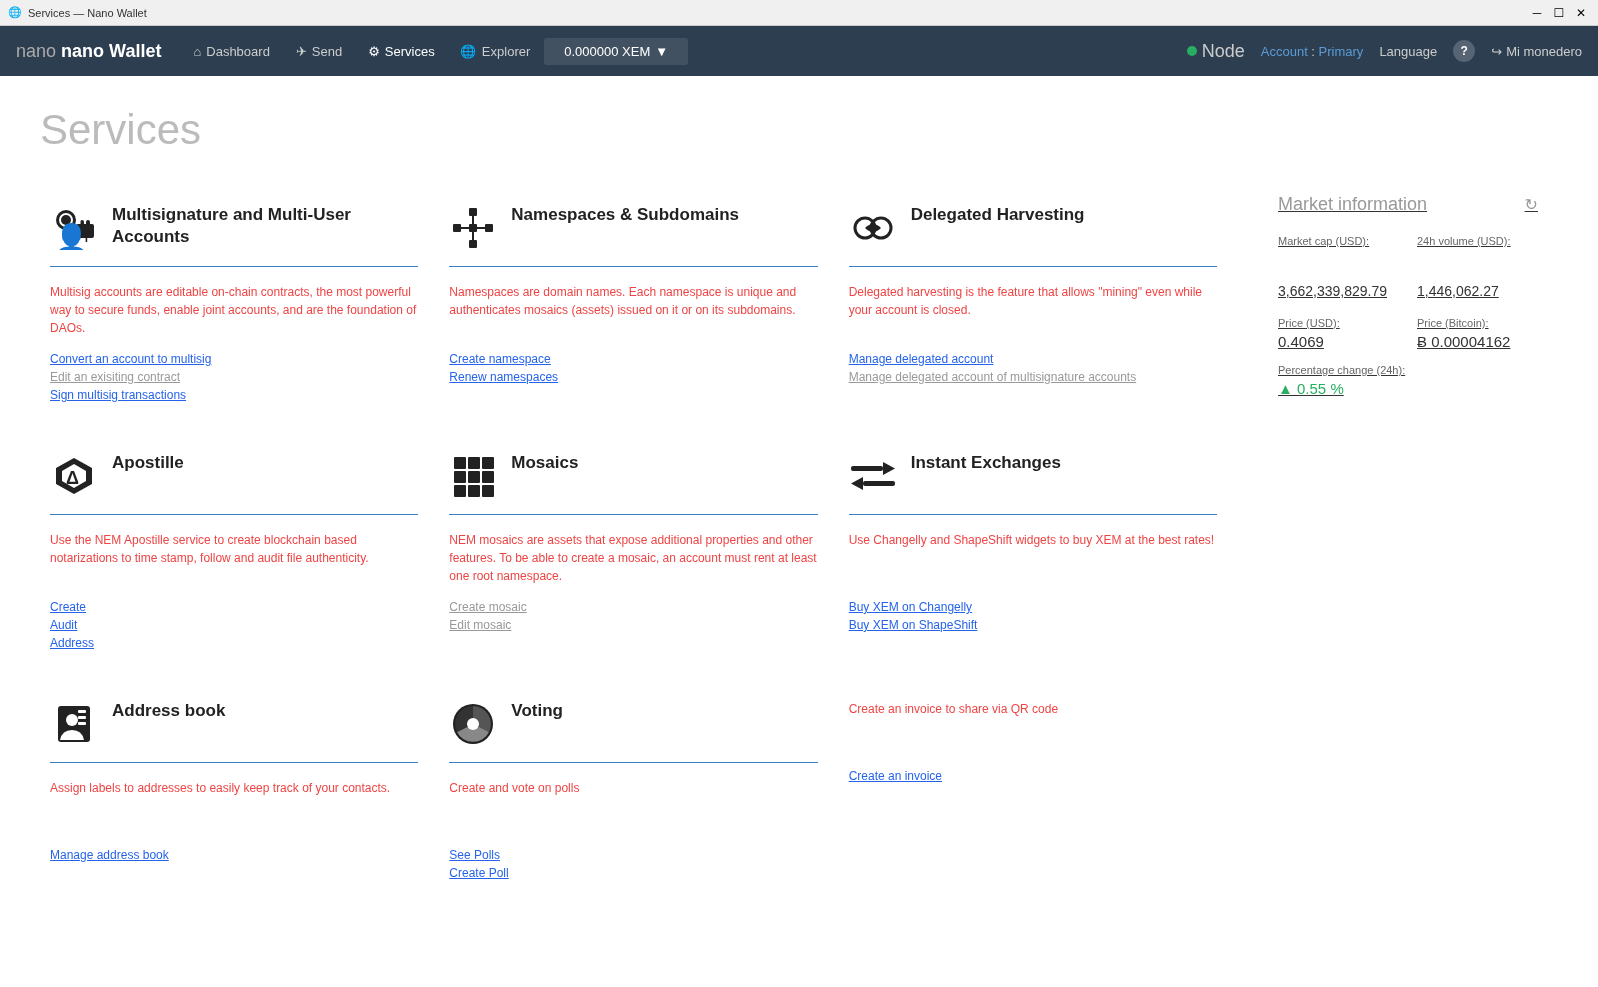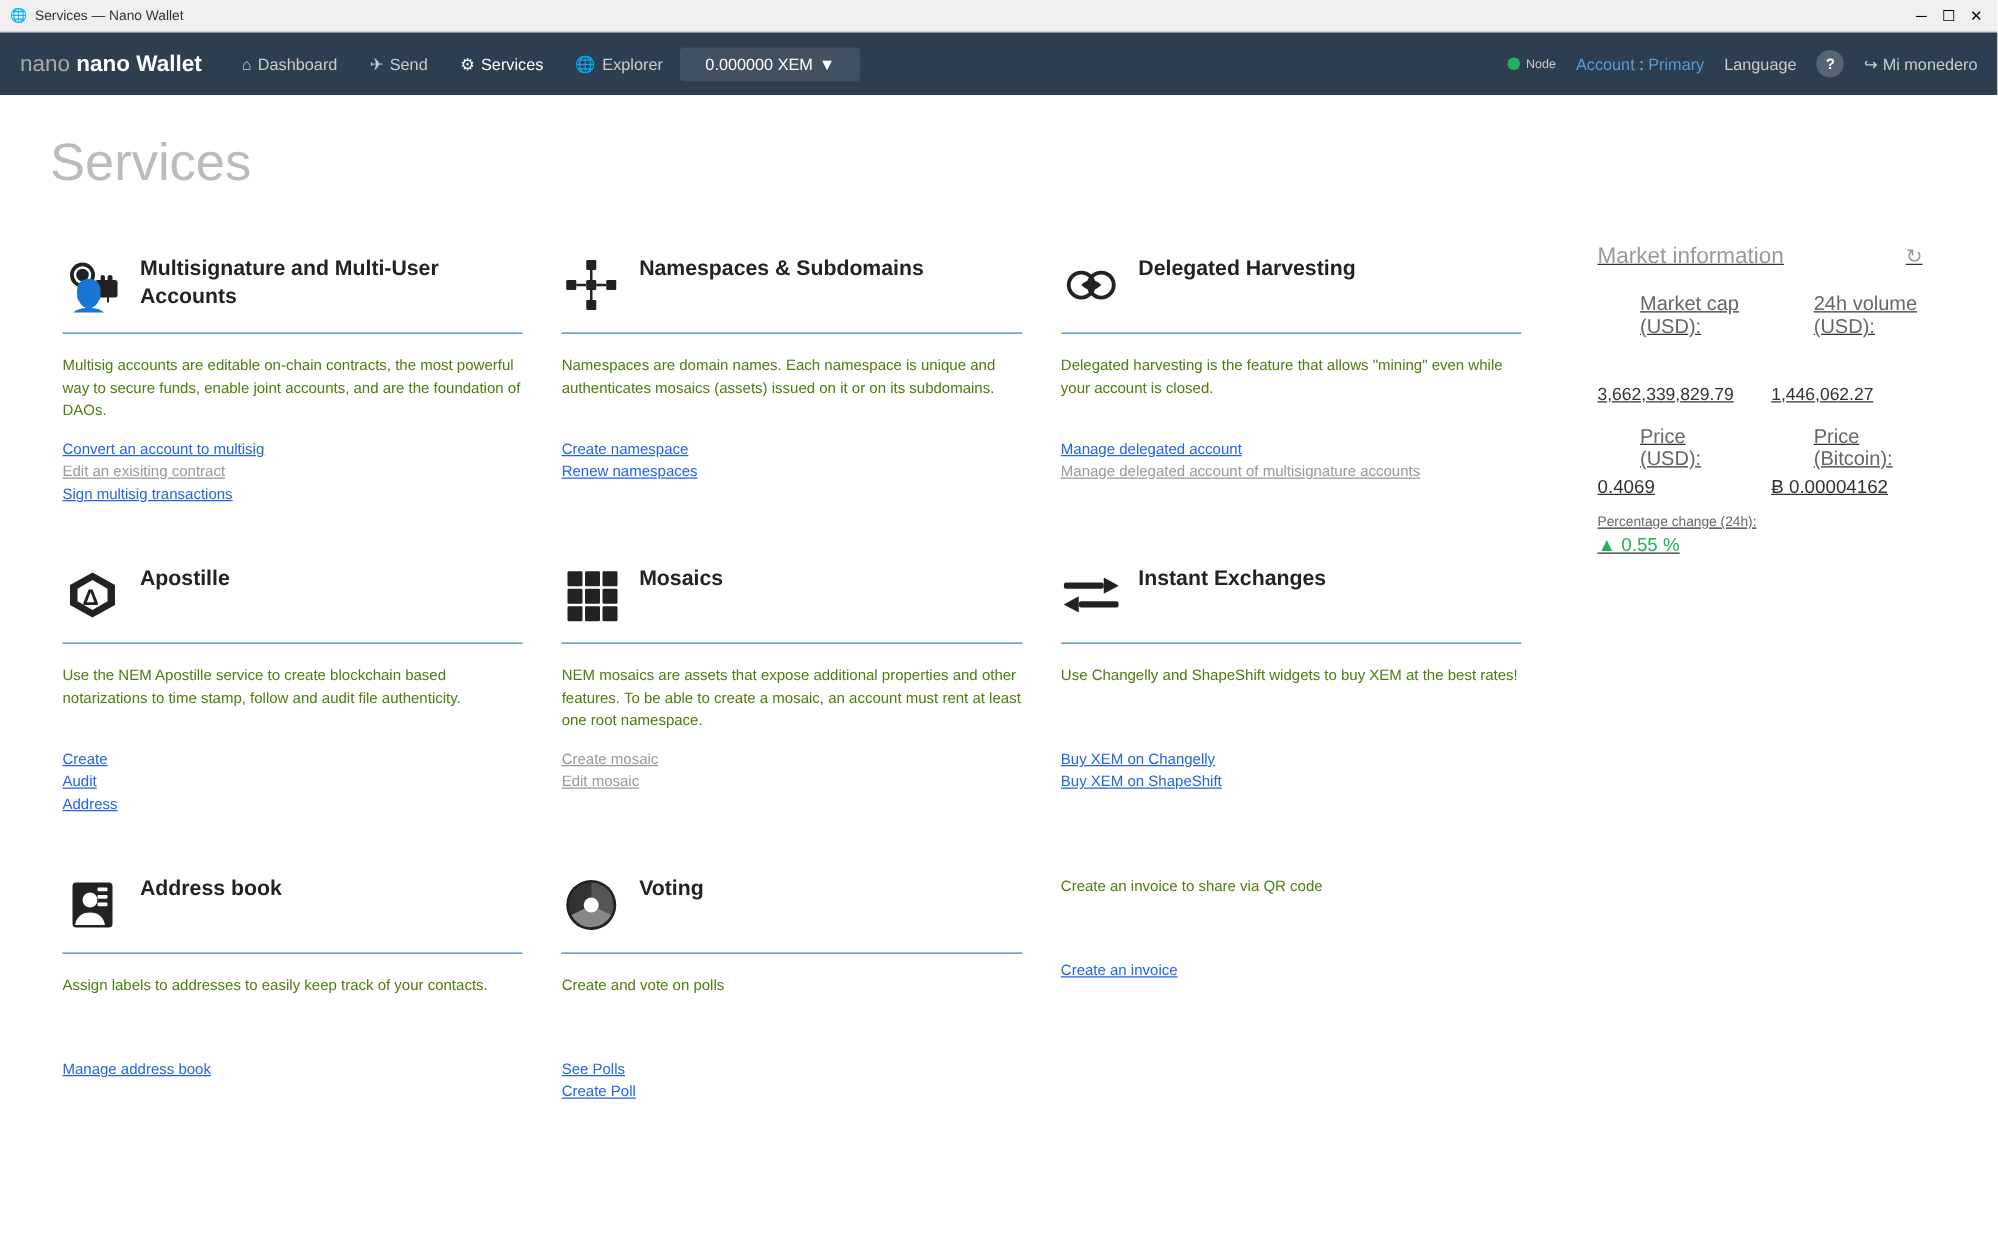--- a/index.html
+++ b/index.html
@@ -60,21 +60,21 @@
       border: none;
       padding: 6px 20px;
       border-radius: 3px;
       font-size: 13px;
       cursor: pointer;
       display: flex;
       align-items: center;
       gap: 5px;
     }
     .nav-right { display: flex; align-items: center; gap: 16px; margin-left: auto; }
-    .node-status { display: flex; align-items: center; gap: 5px; color: #ccc; font-size: 10px; }
+    .node-status { display: flex; align-items: center; gap: 5px; color: #ccc; font-size: 18px; }
     .node-dot { width: 10px; height: 10px; border-radius: 50%; background: #27ae60; }
     .account-info { color: #ccc; font-size: 13px; }
     .account-info span { color: #5b9bd5; }
     .lang-btn { color: #ccc; font-size: 13px; cursor: pointer; }
     .help-btn {
       width: 22px; height: 22px; border-radius: 50%; background: rgba(255,255,255,0.2);
       color: #fff; display: flex; align-items: center; justify-content: center;
       font-size: 12px; cursor: pointer; font-weight: bold;
     }
     .monedero-btn {
@@ -128,21 +128,21 @@
       justify-content: center;
     }
     .service-title {
       font-size: 17px;
       font-weight: 600;
       color: #222;
       line-height: 1.3;
     }
     .service-desc {
       font-size: 12px;
-      color: #4d7c0f;
+      color: #ef4444;
       line-height: 1.5;
       margin-bottom: 14px;
       min-height: 55px;
     }
     .service-links { display: flex; flex-direction: column; gap: 4px; }
     .service-link {
       color: #2563eb;
       text-decoration: underline;
       font-size: 12px;
       cursor: pointer;
@@ -171,21 +171,21 @@
       color: #999;
       cursor: pointer;
       font-size: 16px;
     }
     .market-grid {
       display: grid;
       grid-template-columns: 1fr 1fr;
       gap: 18px;
     }
     .market-item {}
-    .market-label { font-size: 16px; color: #666; margin-bottom: 4px; margin-left: 34px; }
+    .market-label { font-size: 11px; color: #666; margin-bottom: 4px; }
     .market-value { font-size: 15px; font-weight: 500; color: #333; }
     .market-value.large { font-size: 14px; margin-top: 36px; }
     .market-change {
       margin-top: 14px;
     }
     .market-change-label { font-size: 11px; color: #666; margin-bottom: 4px; }
     .market-change-value { font-size: 15px; color: #27ae60; font-weight: 500; }
   </style>
 </head>
 <body>

